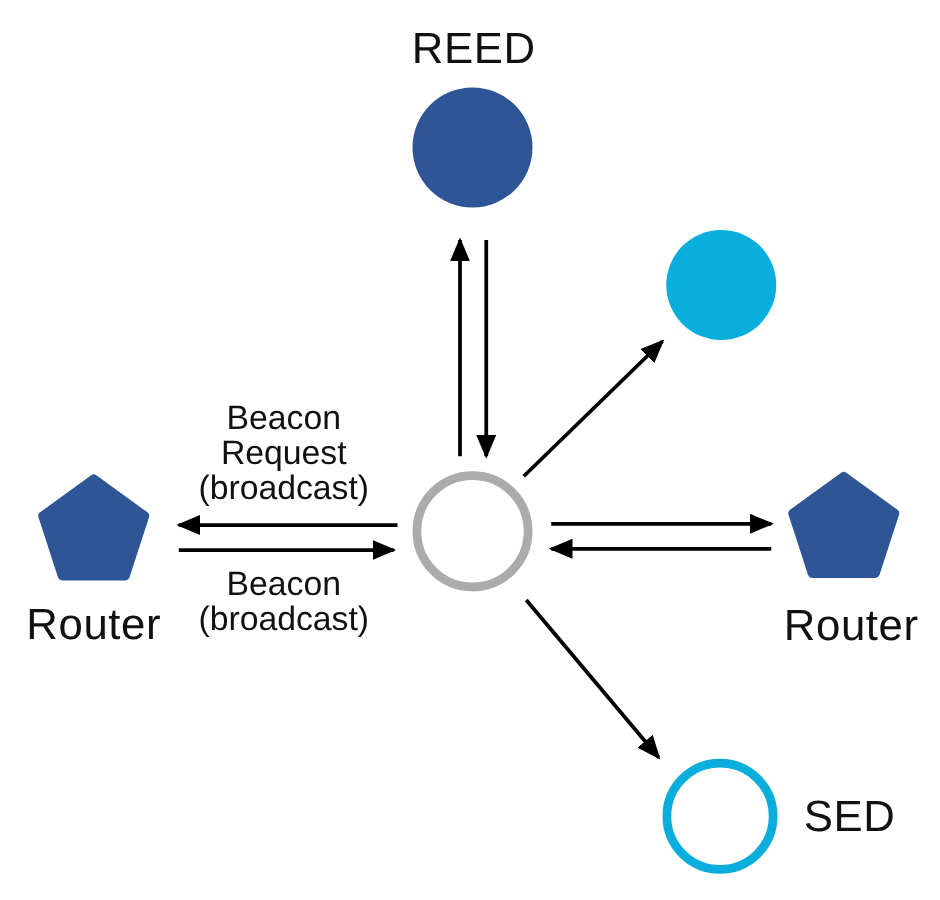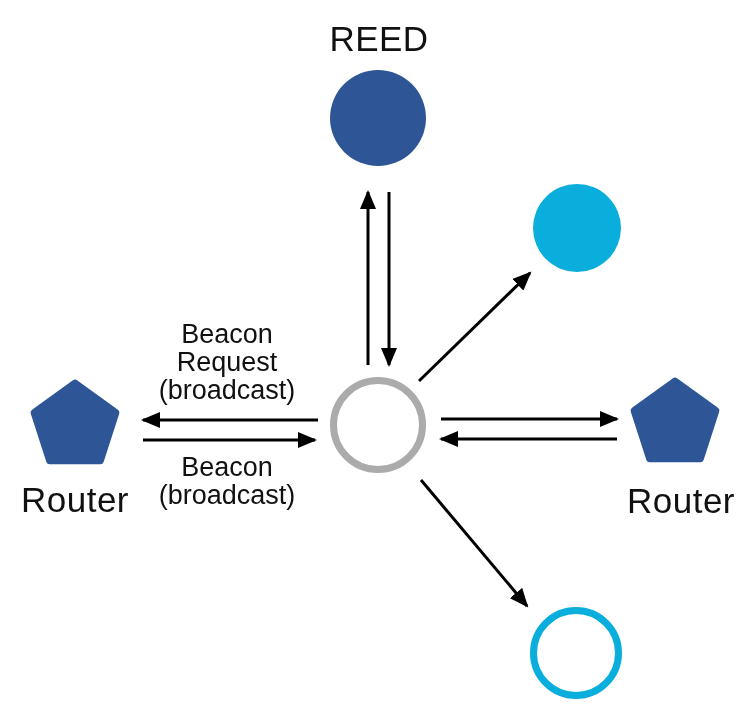--- a/index.html
+++ b/index.html
@@ -116,20 +116,21 @@
   <div class="node-circle sed-circle"></div>
 
   <svg class="pentagon pentagon-left" viewBox="0 0 100 100">
     <polygon points="50,7 90.9,36.7 75.3,84.8 24.7,84.8 9.1,36.7"></polygon>
   </svg>
   <svg class="pentagon pentagon-right" viewBox="0 0 100 100">
     <polygon points="50,7 90.9,36.7 75.3,84.8 24.7,84.8 9.1,36.7"></polygon>
   </svg>
 
   <div class="node-label label-reed">REED</div>
+  <div class="node-label label-sed">SED</div>
   <div class="node-label label-router-left">Router</div>
   <div class="node-label label-router-right">Router</div>
 
   <div class="edge-label edge-label-beacon-request">
     <span>Beacon</span>
     <span>Request</span>
     <span>(broadcast)</span>
   </div>
   <div class="edge-label edge-label-beacon">
     <span>Beacon</span>

